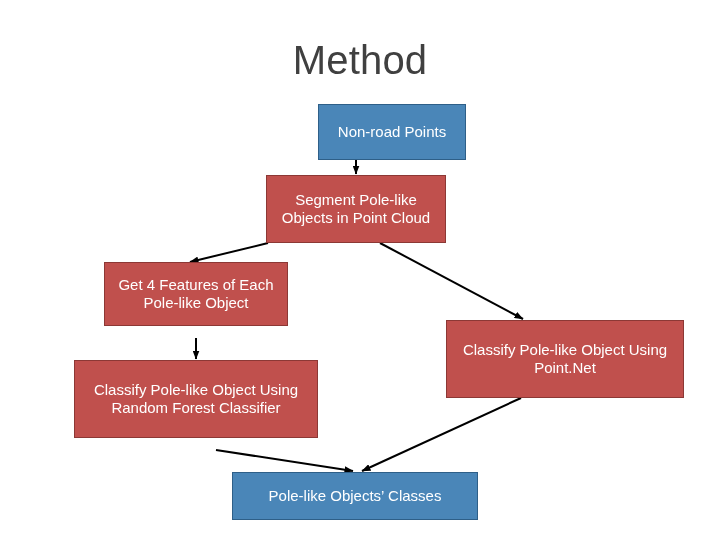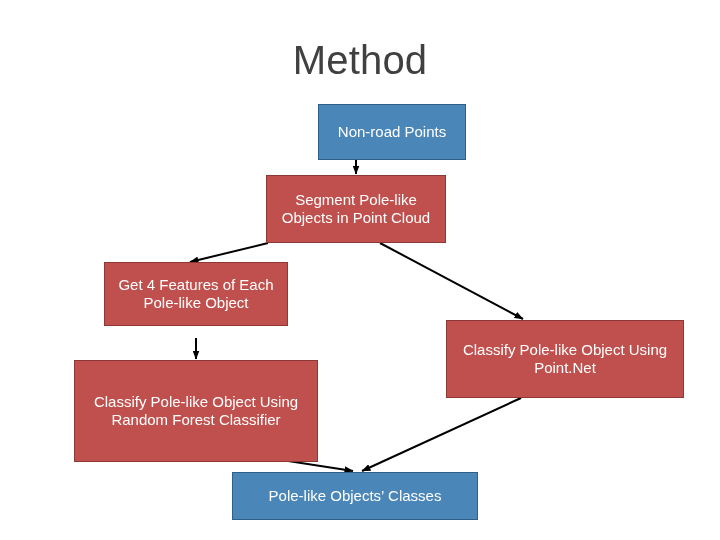--- a/index.html
+++ b/index.html
@@ -50,21 +50,21 @@
     border: 1px solid #8c3835;
   }
   .box span {
     display: block;
     width: 100%;
   }
   
   #box-nonroad   { left: 282px; top: 104px;  width: 148px; height: 56px; margin-left: 36px; }
   #box-segment   { left: 266px; top: 175px;  width: 180px; height: 68px; }
   #box-features  { left: 104px; top: 262px;  width: 184px; height: 64px; }
-  #box-randfor   { left: 74px;  top: 360px;  width: 244px; height: 102px; }
+  #box-randfor   { left: 74px;  top: 360px;  width: 244px; height: 78px; }
   #box-pointnet  { left: 402px; top: 320px;  width: 238px; height: 78px; margin-left: 44px; }
   #box-classes   { left: 232px; top: 472px;  width: 246px; height: 48px; justify-content: center; }
 
   svg.arrows {
     position: absolute;
     left: 0;
     top: 0;
     width: 720px;
     height: 540px;
     pointer-events: none;

